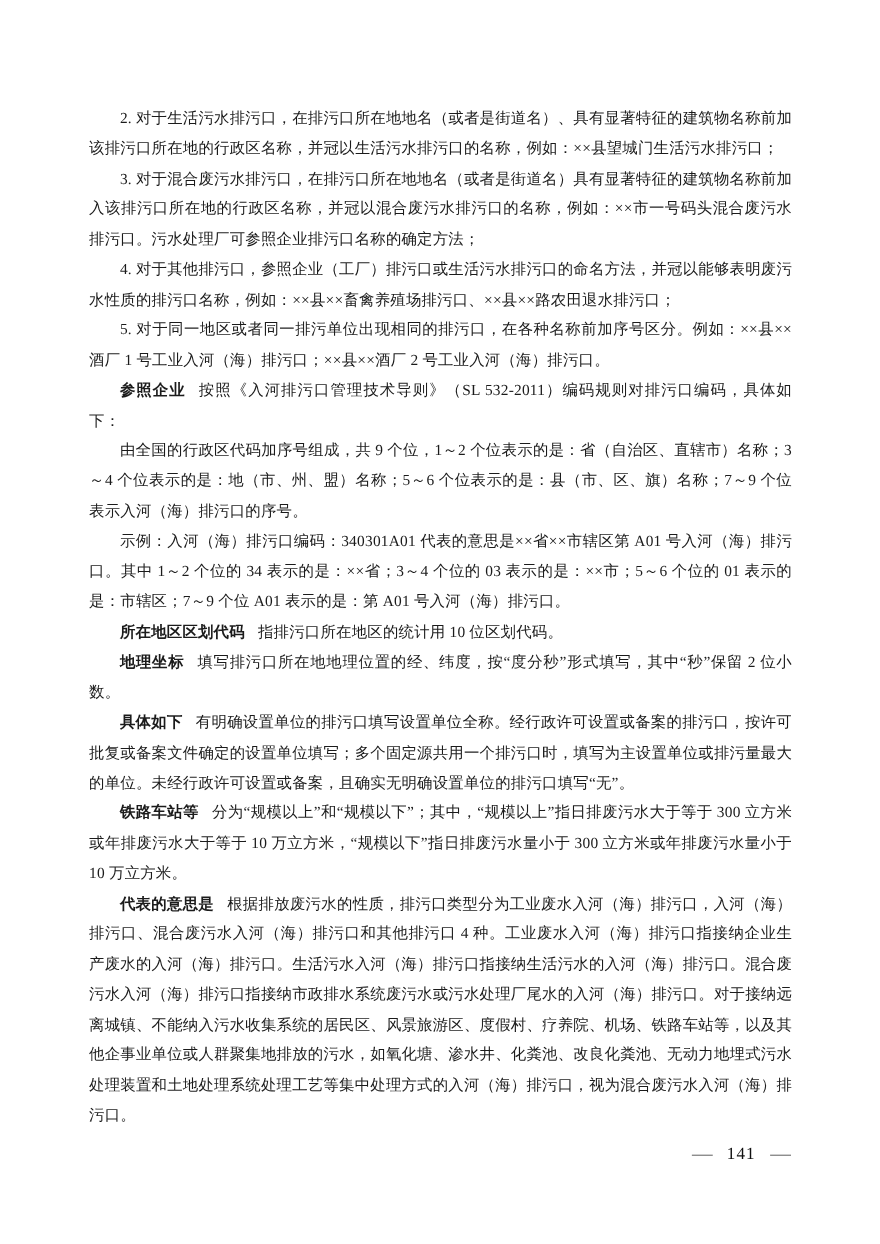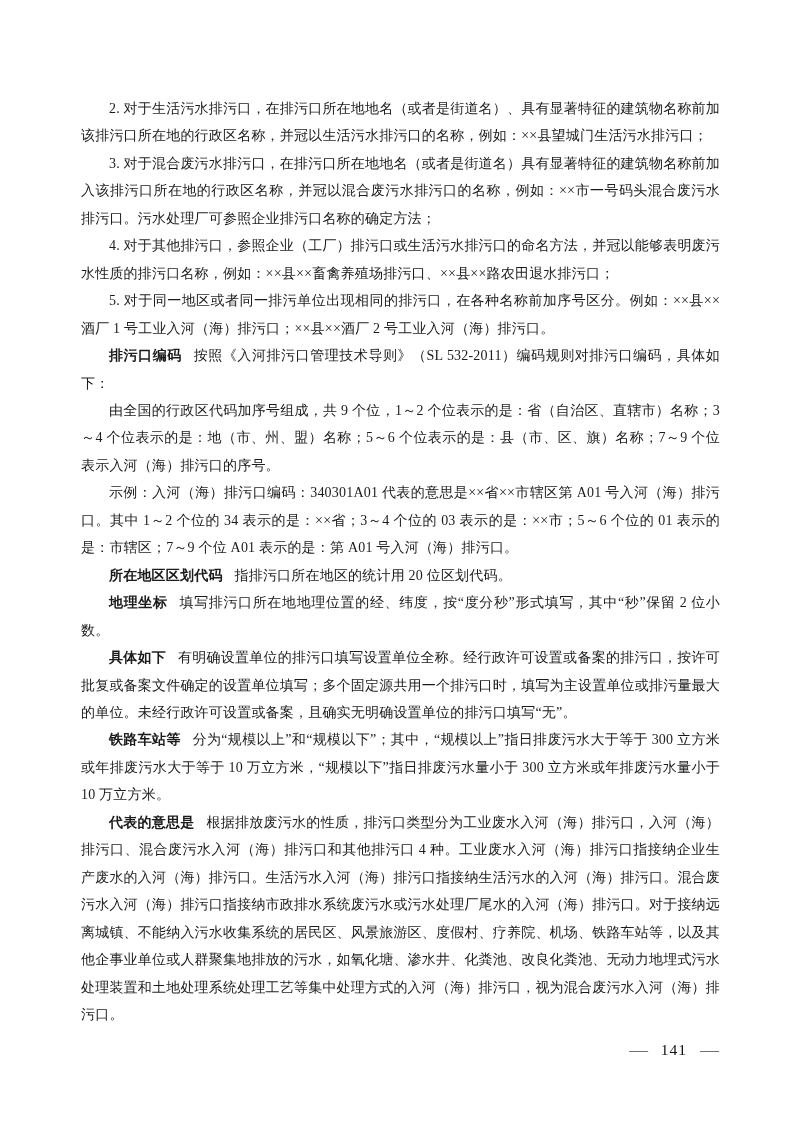--- a/index.html
+++ b/index.html
@@ -68,24 +68,24 @@
 </head>
 <body>
 
 <div class="page">
 
   <div class="doc-body">
     <p class="para"><span>2. 对于生活污水排污口，在排污口所在地地名（或者是街道名）、具有显著特征的建筑物名称前加该排污口所在地的行政区名称，并冠以生活污水排污口的名称，例如：××县望城门生活污水排污口；</span></p>
     <p class="para"><span>3. 对于混合废污水排污口，在排污口所在地地名（或者是街道名）具有显著特征的建筑物名称前加入该排污口所在地的行政区名称，并冠以混合废污水排污口的名称，例如：××市一号码头混合废污水排污口。污水处理厂可参照企业排污口名称的确定方法；</span></p>
     <p class="para"><span>4. 对于其他排污口，参照企业（工厂）排污口或生活污水排污口的命名方法，并冠以能够表明废污水性质的排污口名称，例如：××县××畜禽养殖场排污口、××县××路农田退水排污口；</span></p>
     <p class="para"><span>5. 对于同一地区或者同一排污单位出现相同的排污口，在各种名称前加序号区分。例如：××县××酒厂 1 号工业入河（海）排污口；××县××酒厂 2 号工业入河（海）排污口。</span></p>
-    <p class="para"><b class="lead">排污口编码</b><span>按照《入河排污口管理技术导则》（SL 532-2011）编码规则对排污口编码，具体如下：</span></p>
+    <p class="para"><b class="lead">参照企业</b><span>按照《入河排污口管理技术导则》（SL 532-2011）编码规则对排污口编码，具体如下：</span></p>
     <p class="para"><span>由全国的行政区代码加序号组成，共 9 个位，1～2 个位表示的是：省（自治区、直辖市）名称；3～4 个位表示的是：地（市、州、盟）名称；5～6 个位表示的是：县（市、区、旗）名称；7～9 个位表示入河（海）排污口的序号。</span></p>
     <p class="para"><span>示例：入河（海）排污口编码：340301A01 代表的意思是××省××市辖区第 A01 号入河（海）排污口。其中 1～2 个位的 34 表示的是：××省；3～4 个位的 03 表示的是：××市；5～6 个位的 01 表示的是：市辖区；7～9 个位 A01 表示的是：第 A01 号入河（海）排污口。</span></p>
-    <p class="para"><b class="lead">所在地区区划代码</b><span>指排污口所在地区的统计用 20 位区划代码。</span></p>
+    <p class="para"><b class="lead">所在地区区划代码</b><span>指排污口所在地区的统计用 10 位区划代码。</span></p>
     <p class="para"><b class="lead">地理坐标</b><span>填写排污口所在地地理位置的经、纬度，按“度分秒”形式填写，其中“秒”保留 2 位小数。</span></p>
     <p class="para"><b class="lead">具体如下</b><span>有明确设置单位的排污口填写设置单位全称。经行政许可设置或备案的排污口，按许可批复或备案文件确定的设置单位填写；多个固定源共用一个排污口时，填写为主设置单位或排污量最大的单位。未经行政许可设置或备案，且确实无明确设置单位的排污口填写“无”。</span></p>
     <p class="para"><b class="lead">铁路车站等</b><span>分为“规模以上”和“规模以下”；其中，“规模以上”指日排废污水大于等于 300 立方米或年排废污水大于等于 10 万立方米，“规模以下”指日排废污水量小于 300 立方米或年排废污水量小于 10 万立方米。</span></p>
     <p class="para"><b class="lead">代表的意思是</b><span>根据排放废污水的性质，排污口类型分为工业废水入河（海）排污口，入河（海）排污口、混合废污水入河（海）排污口和其他排污口 4 种。工业废水入河（海）排污口指接纳企业生产废水的入河（海）排污口。生活污水入河（海）排污口指接纳生活污水的入河（海）排污口。混合废污水入河（海）排污口指接纳市政排水系统废污水或污水处理厂尾水的入河（海）排污口。对于接纳远离城镇、不能纳入污水收集系统的居民区、风景旅游区、度假村、疗养院、机场、铁路车站等，以及其他企事业单位或人群聚集地排放的污水，如氧化塘、渗水井、化粪池、改良化粪池、无动力地埋式污水处理装置和土地处理系统处理工艺等集中处理方式的入河（海）排污口，视为混合废污水入河（海）排污口。</span></p>
   </div>
 
   <div class="footer">
     <span class="dash">—</span>
     <span class="num">141</span>
     <span class="dash">—</span>

